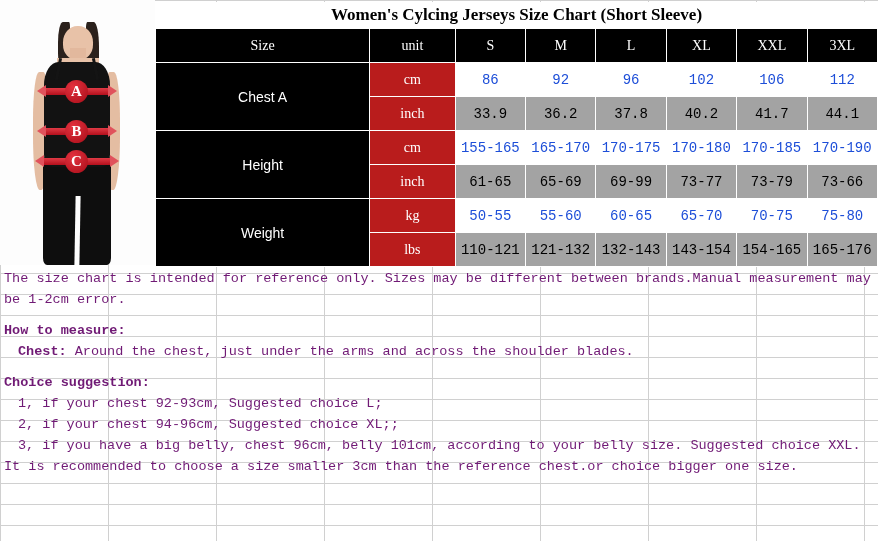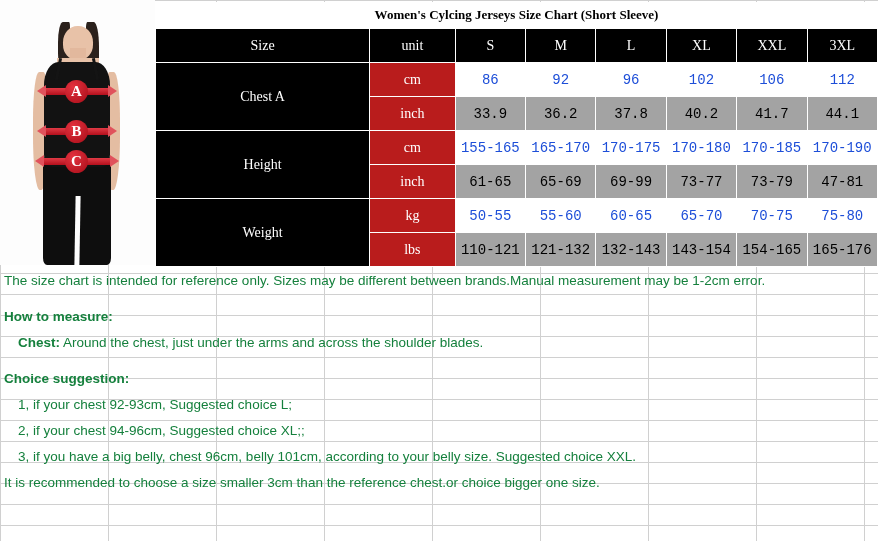--- a/index.html
+++ b/index.html
@@ -162,21 +162,21 @@
   }
 
   
   #chart-title {
     position: absolute;
     left: 155px; top: 2px;
     width: 723px; height: 26px;
     line-height: 26px;
     text-align: center;
     font-family: "Liberation Serif", serif;
-    font-size: 13px;
+    font-size: 17px;
     font-weight: bold;
     color: #000000;
     background: #ffffff;
     white-space: nowrap;
   }
 
   
   #size-table {
     position: absolute;
     left: 155px; top: 28px;
@@ -198,21 +198,21 @@
   .hdr-black {
     background: #000000;
     color: #ffffff;
     font-size: 19px;
     font-family: "Liberation Serif", serif;
   }
   .rowlabel {
     background: #000000;
     color: #ffffff;
     font-size: 19px;
-    font-family: Liberation Serif, serif;
+    font-family: Liberation Sans, sans-serif;
     border: 1px solid #ffffff;
   }
   .unitcell {
     background: #b91c1c;
     color: #ffffff;
     font-size: 17px;
     font-family: "Liberation Serif", serif;
   }
   .val-white {
     background: #ffffff;
@@ -229,24 +229,24 @@
   }
   col.c-label { width: 213px; }
   col.c-unit  { width: 85px; }
   col.c-size  { width: 70px; }
 
   
   #notes {
     position: absolute;
     left: 4px; top: 268px;
     width: 872px;
-    font-family: Liberation Sans, sans-serif;
+    font-family: Liberation Mono, monospace;
     font-size: 13.5px;
-    color: #15803d;
-    line-height: 26px;
+    color: #701a75;
+    line-height: 21px;
   }
   .note-line { white-space: pre-wrap; }
   .para { margin-bottom: 10px; }
   .bold { font-weight: bold; }
   .indent { padding-left: 14px; }
 </style>
 </head>
 <body>
 
 <div id="grid-bg"></div>
@@ -343,21 +343,21 @@
         <td class="val-white">170-185</td>
         <td class="val-white">170-190</td>
       </tr>
       <tr>
         <td class="unitcell">inch</td>
         <td class="val-gray">61-65</td>
         <td class="val-gray">65-69</td>
         <td class="val-gray">69-99</td>
         <td class="val-gray">73-77</td>
         <td class="val-gray">73-79</td>
-        <td class="val-gray">47-81</td>
+        <td class="val-gray">73-66</td>
       </tr>
 
       <tr>
         <td class="rowlabel" rowspan="2">Weight</td>
         <td class="unitcell">kg</td>
         <td class="val-white">50-55</td>
         <td class="val-white">55-60</td>
         <td class="val-white">60-65</td>
         <td class="val-white">65-70</td>
         <td class="val-white">70-75</td>

